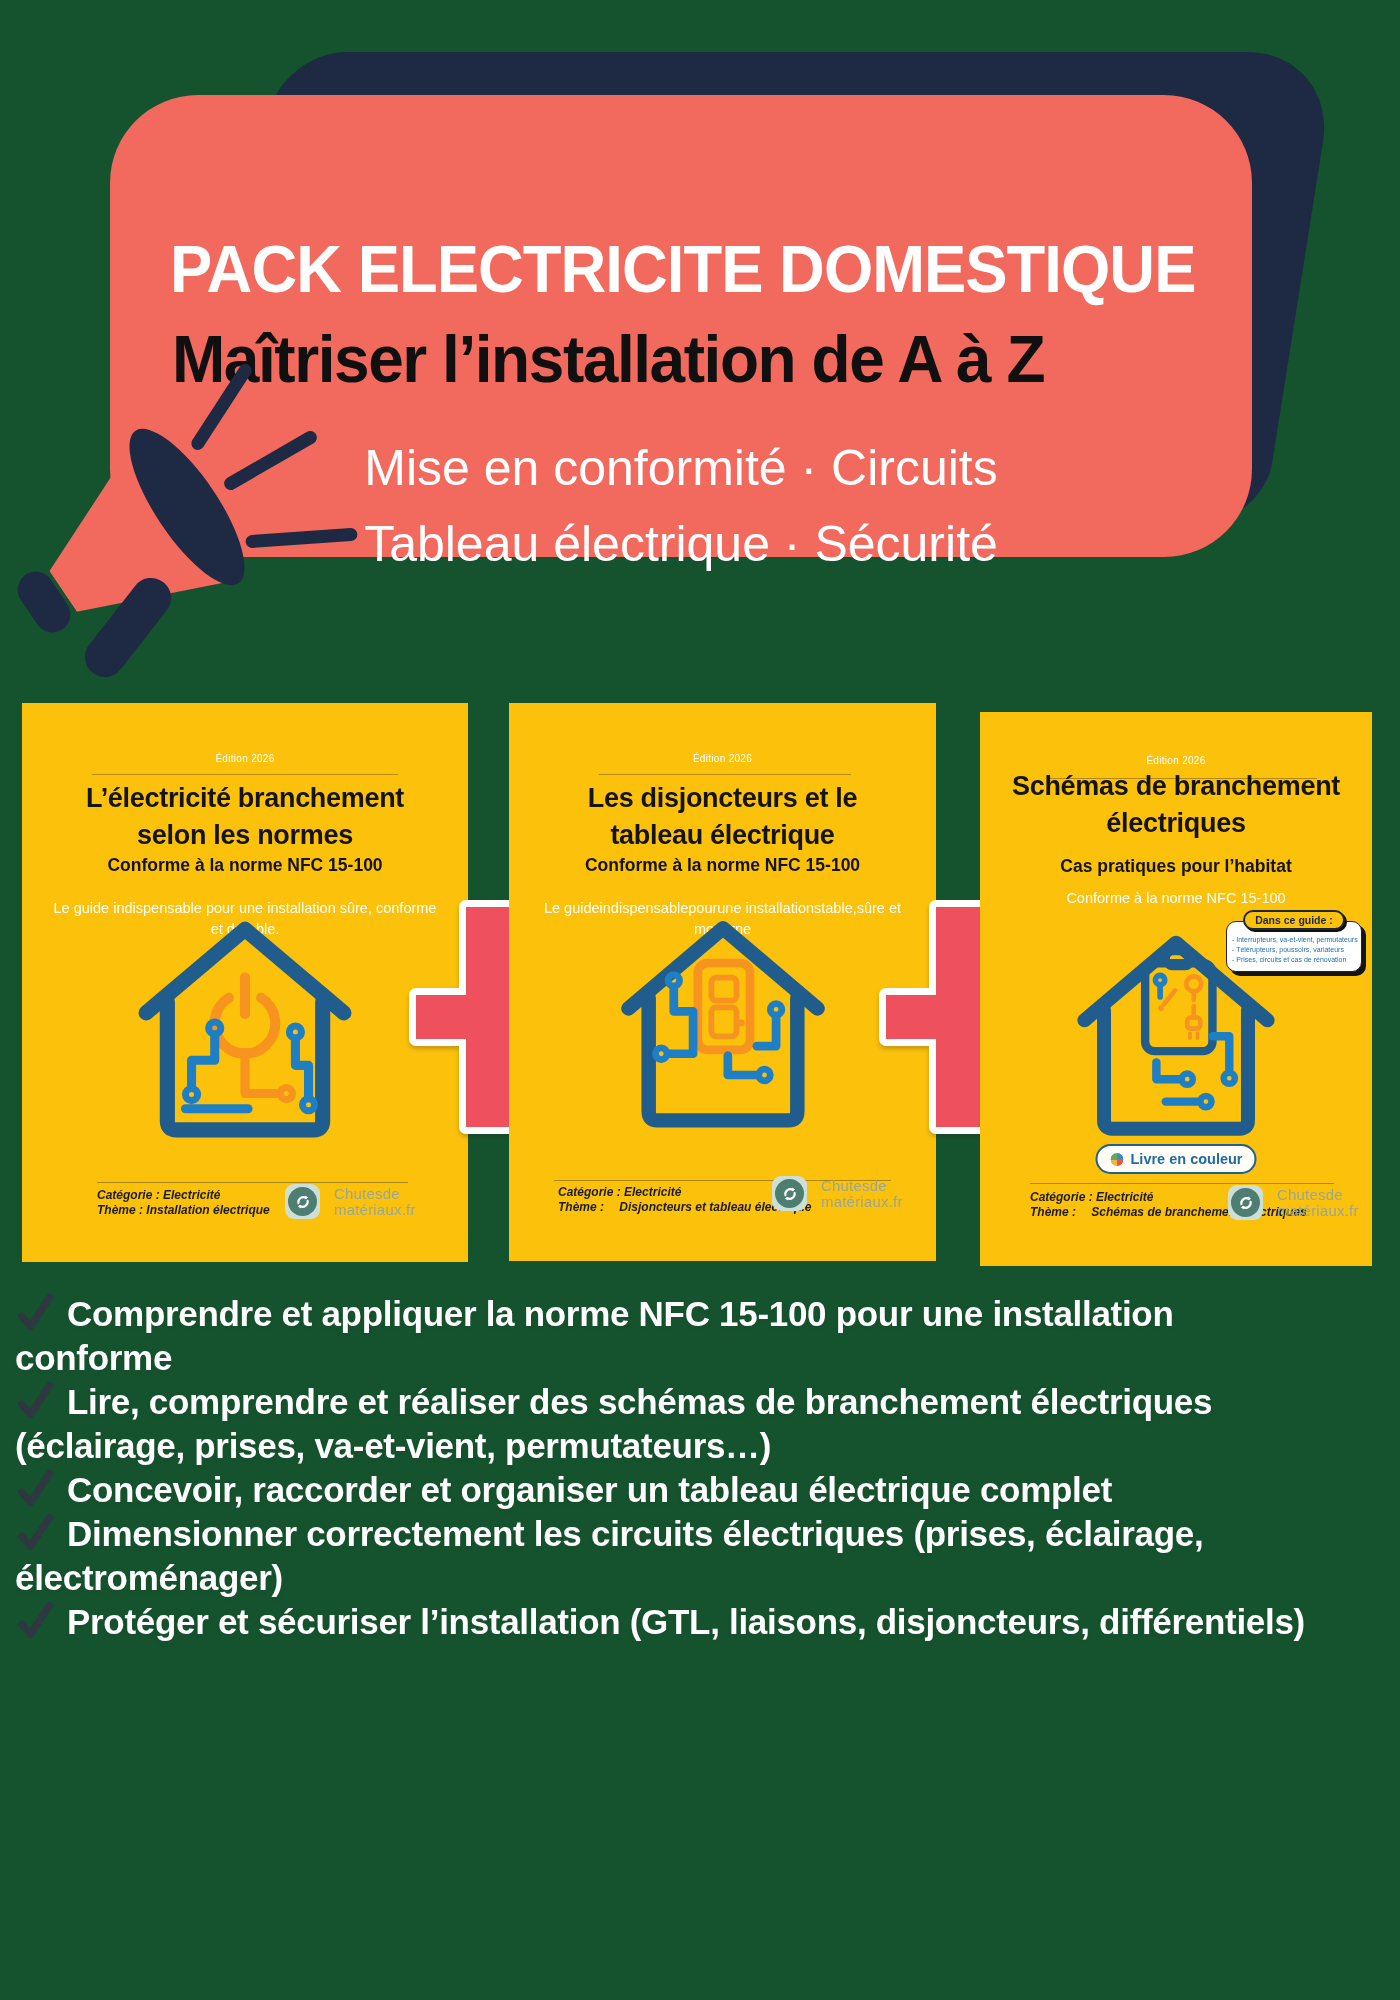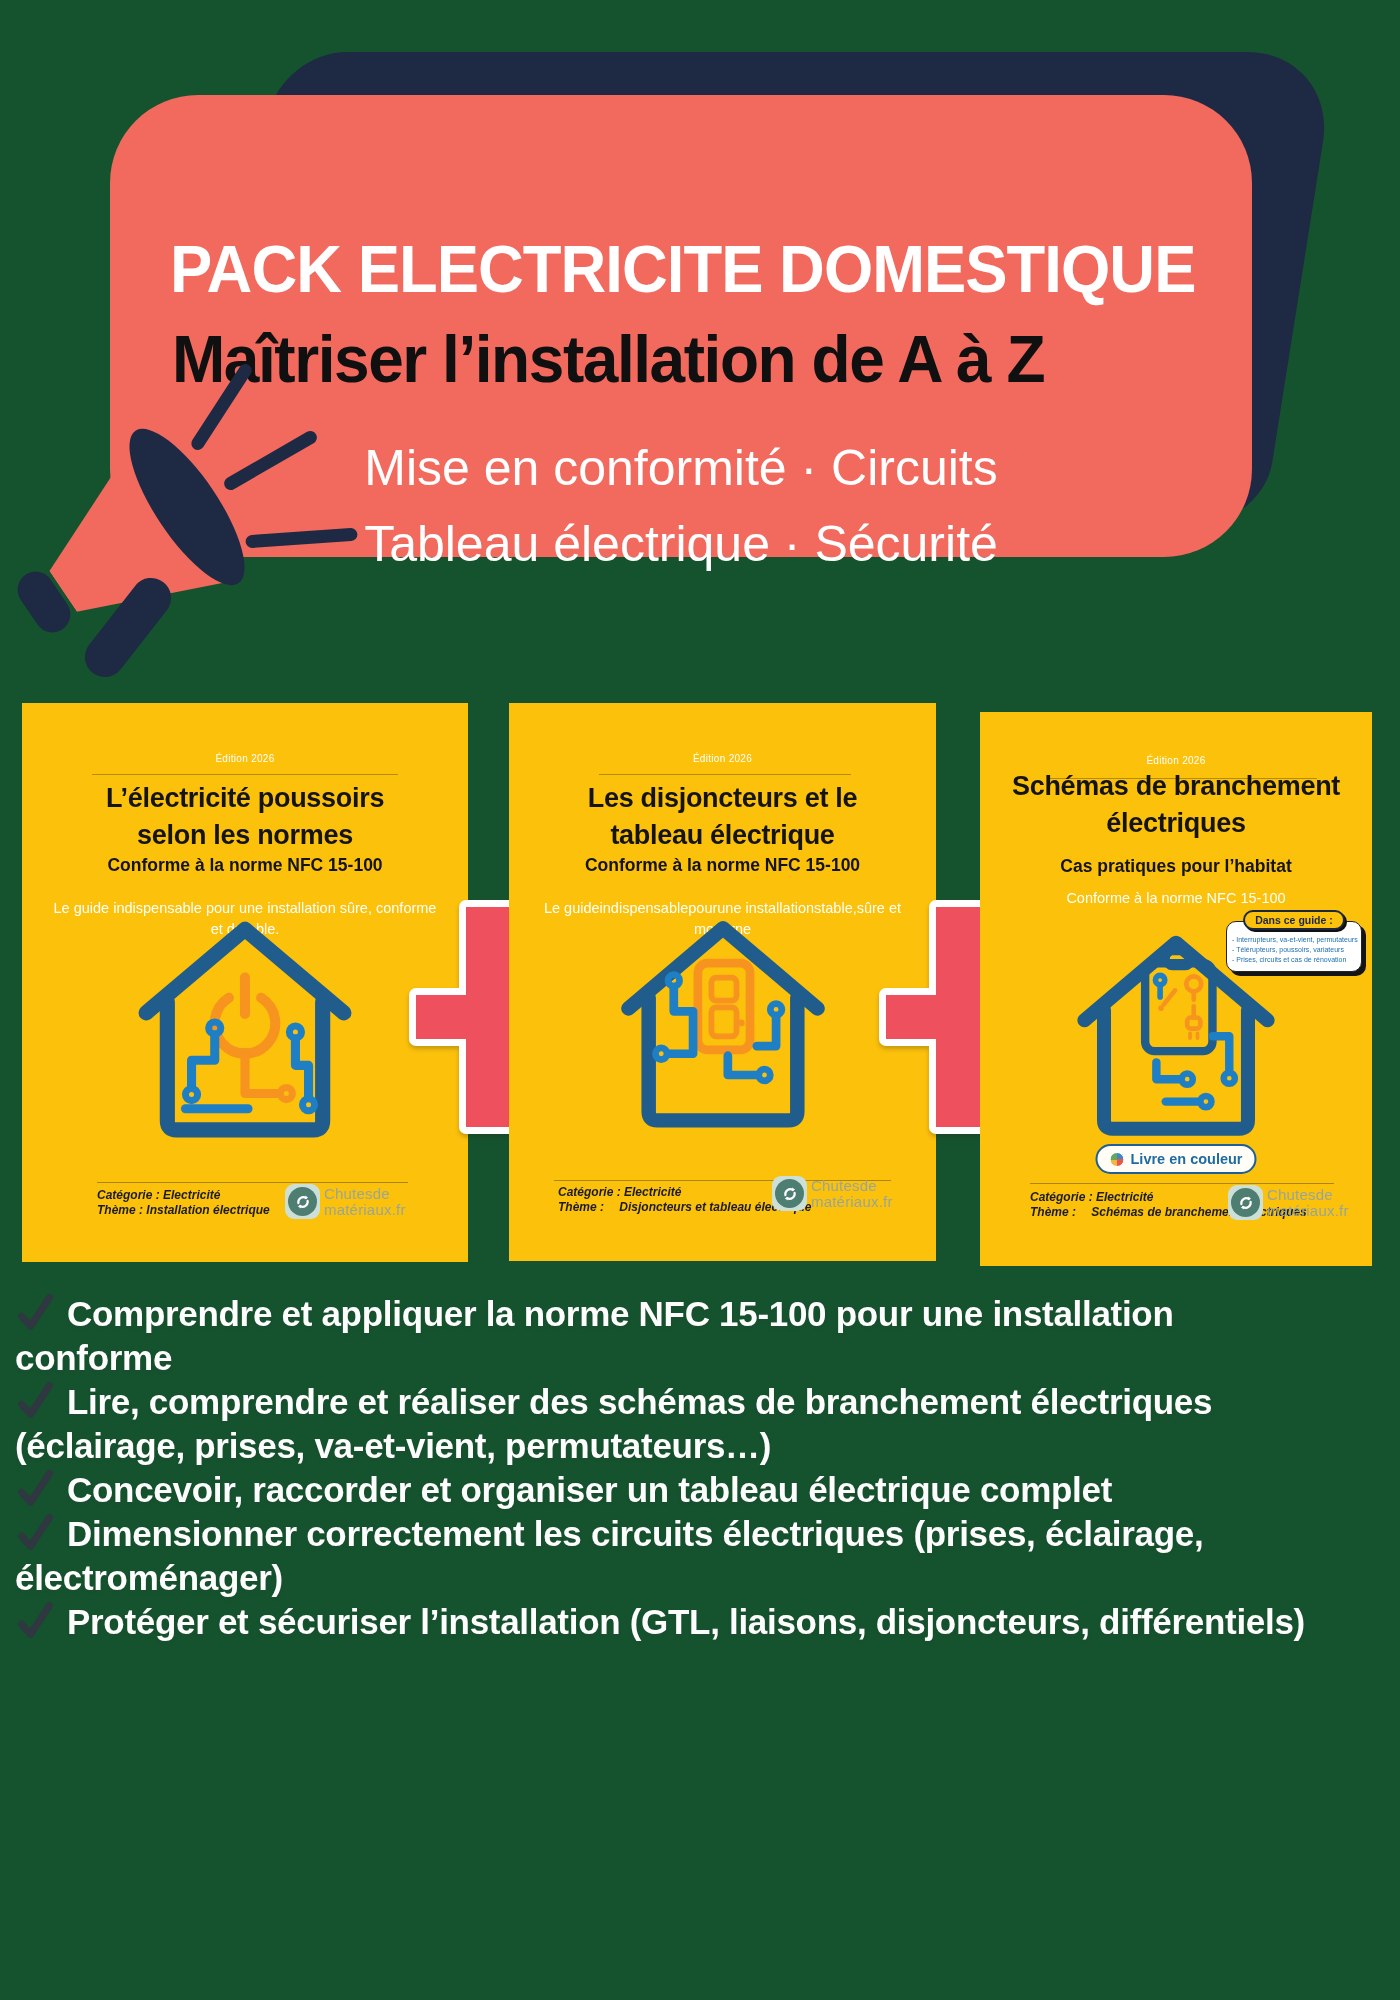--- a/index.html
+++ b/index.html
@@ -92,21 +92,21 @@
   .book-3 .foot-rule { top:471px; left:50px; right:38px; }
 
   .book-meta { position:absolute; color:#1c1c1c; font-size:12px; line-height:15px; }
   .book-1 .book-meta { left:75px; top:485px; }
   .book-2 .book-meta { left:49px; top:482px; }
   .book-3 .book-meta { left:50px; top:478px; }
   .meta-label { font-weight:700; font-style:italic; }
   .meta-val { font-weight:700; font-style:italic; }
   .book-2 .meta-label, .book-3 .meta-label { display:inline-block; min-width:58px; }
 
-  .brand { position:absolute; display:flex; align-items:center; gap:4px; }
+  .brand { position:absolute; display:flex; align-items:center; gap:14px; }
   .book-1 .brand { left:263px; top:481px; }
   .book-2 .brand { left:263px; top:473px; }
   .book-3 .brand { left:248px; top:473px; }
   .brand-badge { width:35px; height:35px; border-radius:9px; background:#cde0d8;
     display:flex; align-items:center; justify-content:center; }
   .brand-circle { width:29px; height:29px; border-radius:50%; background:#4e7d72;
     display:flex; align-items:center; justify-content:center; }
   .brand-name { color:#97a69b; font-size:15px; line-height:16px; letter-spacing:0.2px; }
 
   
@@ -159,21 +159,21 @@
     <div class="mega-part mega-cone"></div>
     <div class="mega-part mega-mouth"></div>
     <div class="mega-part mega-cap"></div>
     <div class="mega-part mega-handle"></div>
   </div>
 
   <article class="book book-1">
     <div class="edition">Édition 2026</div>
     <div class="edition-rule"></div>
     <div class="book-title">
-      <div>L’électricité poussoirs</div>
+      <div>L’électricité branchement</div>
       <div>selon les normes</div>
     </div>
     <div class="book-subtitle">Conforme à la norme NFC 15-100</div>
     <div class="book-desc">Le guide indispensable pour une installation sûre, conforme et durable.</div>
 
     <svg class="house" viewBox="0 0 230 240">
       <g fill="none" stroke-linecap="round" stroke-linejoin="round">
         <path d="M17 103 L115 20 L213 103" stroke="#205d8c" stroke-width="15"></path>
         <path d="M38 92 V210 Q38 219 47 219 H183 Q192 219 192 210 V92" stroke="#205d8c" stroke-width="15"></path>
         <path d="M99 88 A30 30 0 1 0 131 88" stroke="#f6941f" stroke-width="10"></path>

